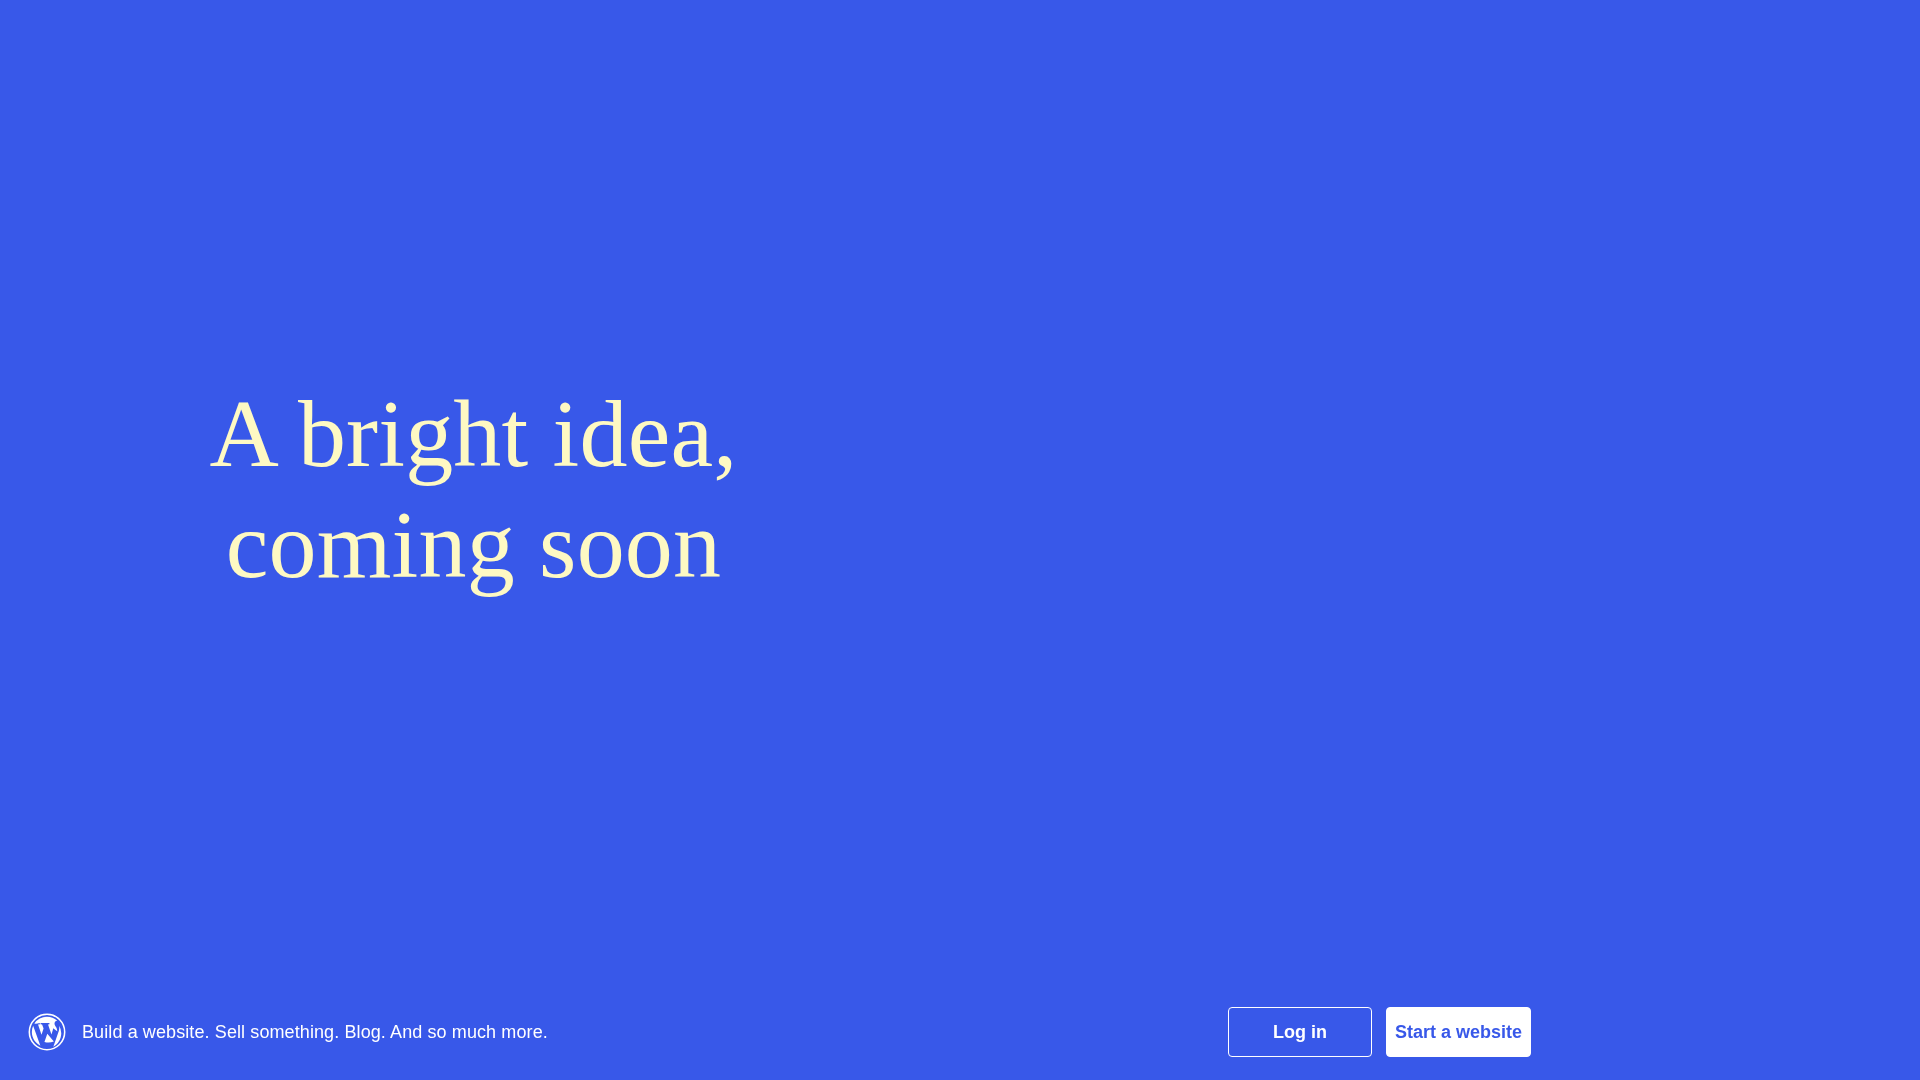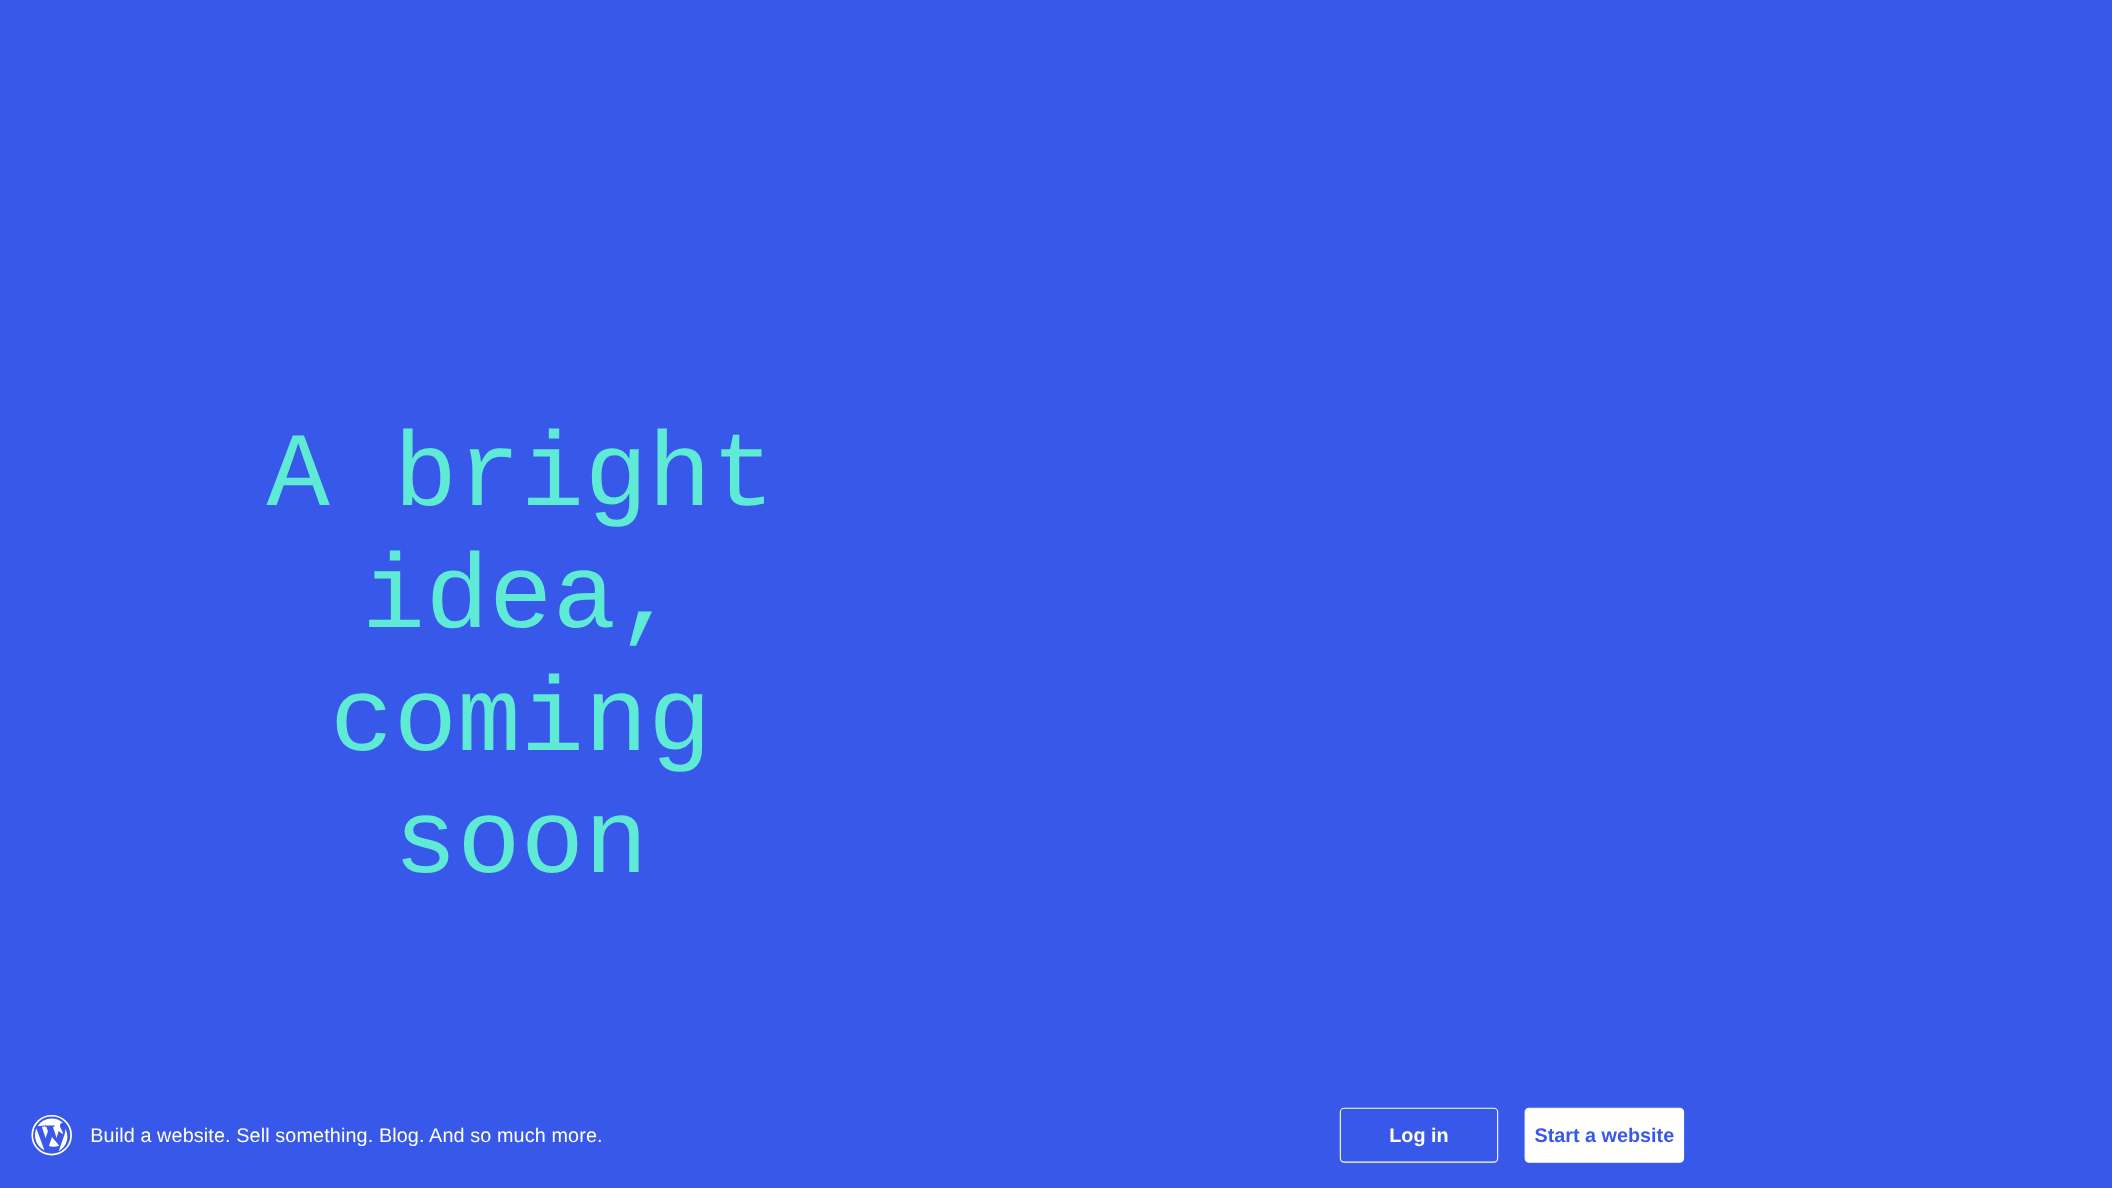--- a/index.html
+++ b/index.html
@@ -31,25 +31,25 @@
   }
 
   .headline-wrap {
     position: absolute;
     left: 186px;
     top: 378px;
     width: 575px;
   }
 
   .headline {
-    font-family: Liberation Mono, monospace;
+    font-family: Liberation Serif, serif;
     font-size: 96px;
     line-height: 1.16;
     font-weight: 400;
-    color: #5eead4;
+    color: #fef9c3;
     text-align: center;
     letter-spacing: 0.2px;
     white-space: pre-line;
   }
 
   
   .footer {
     position: absolute;
     left: 0;
     bottom: 0;
@@ -79,21 +79,21 @@
     font-size: 18px;
     font-weight: 400;
     color: #ffffff;
     letter-spacing: 0.1px;
     white-space: nowrap;
   }
 
   .footer-actions {
     display: flex;
     align-items: center;
-    gap: 24px;
+    gap: 14px;
     flex: 0 0 auto;
   }
 
   .btn {
     display: inline-flex;
     align-items: center;
     justify-content: center;
     height: 50px;
     border-radius: 4px;
     font-size: 18px;

